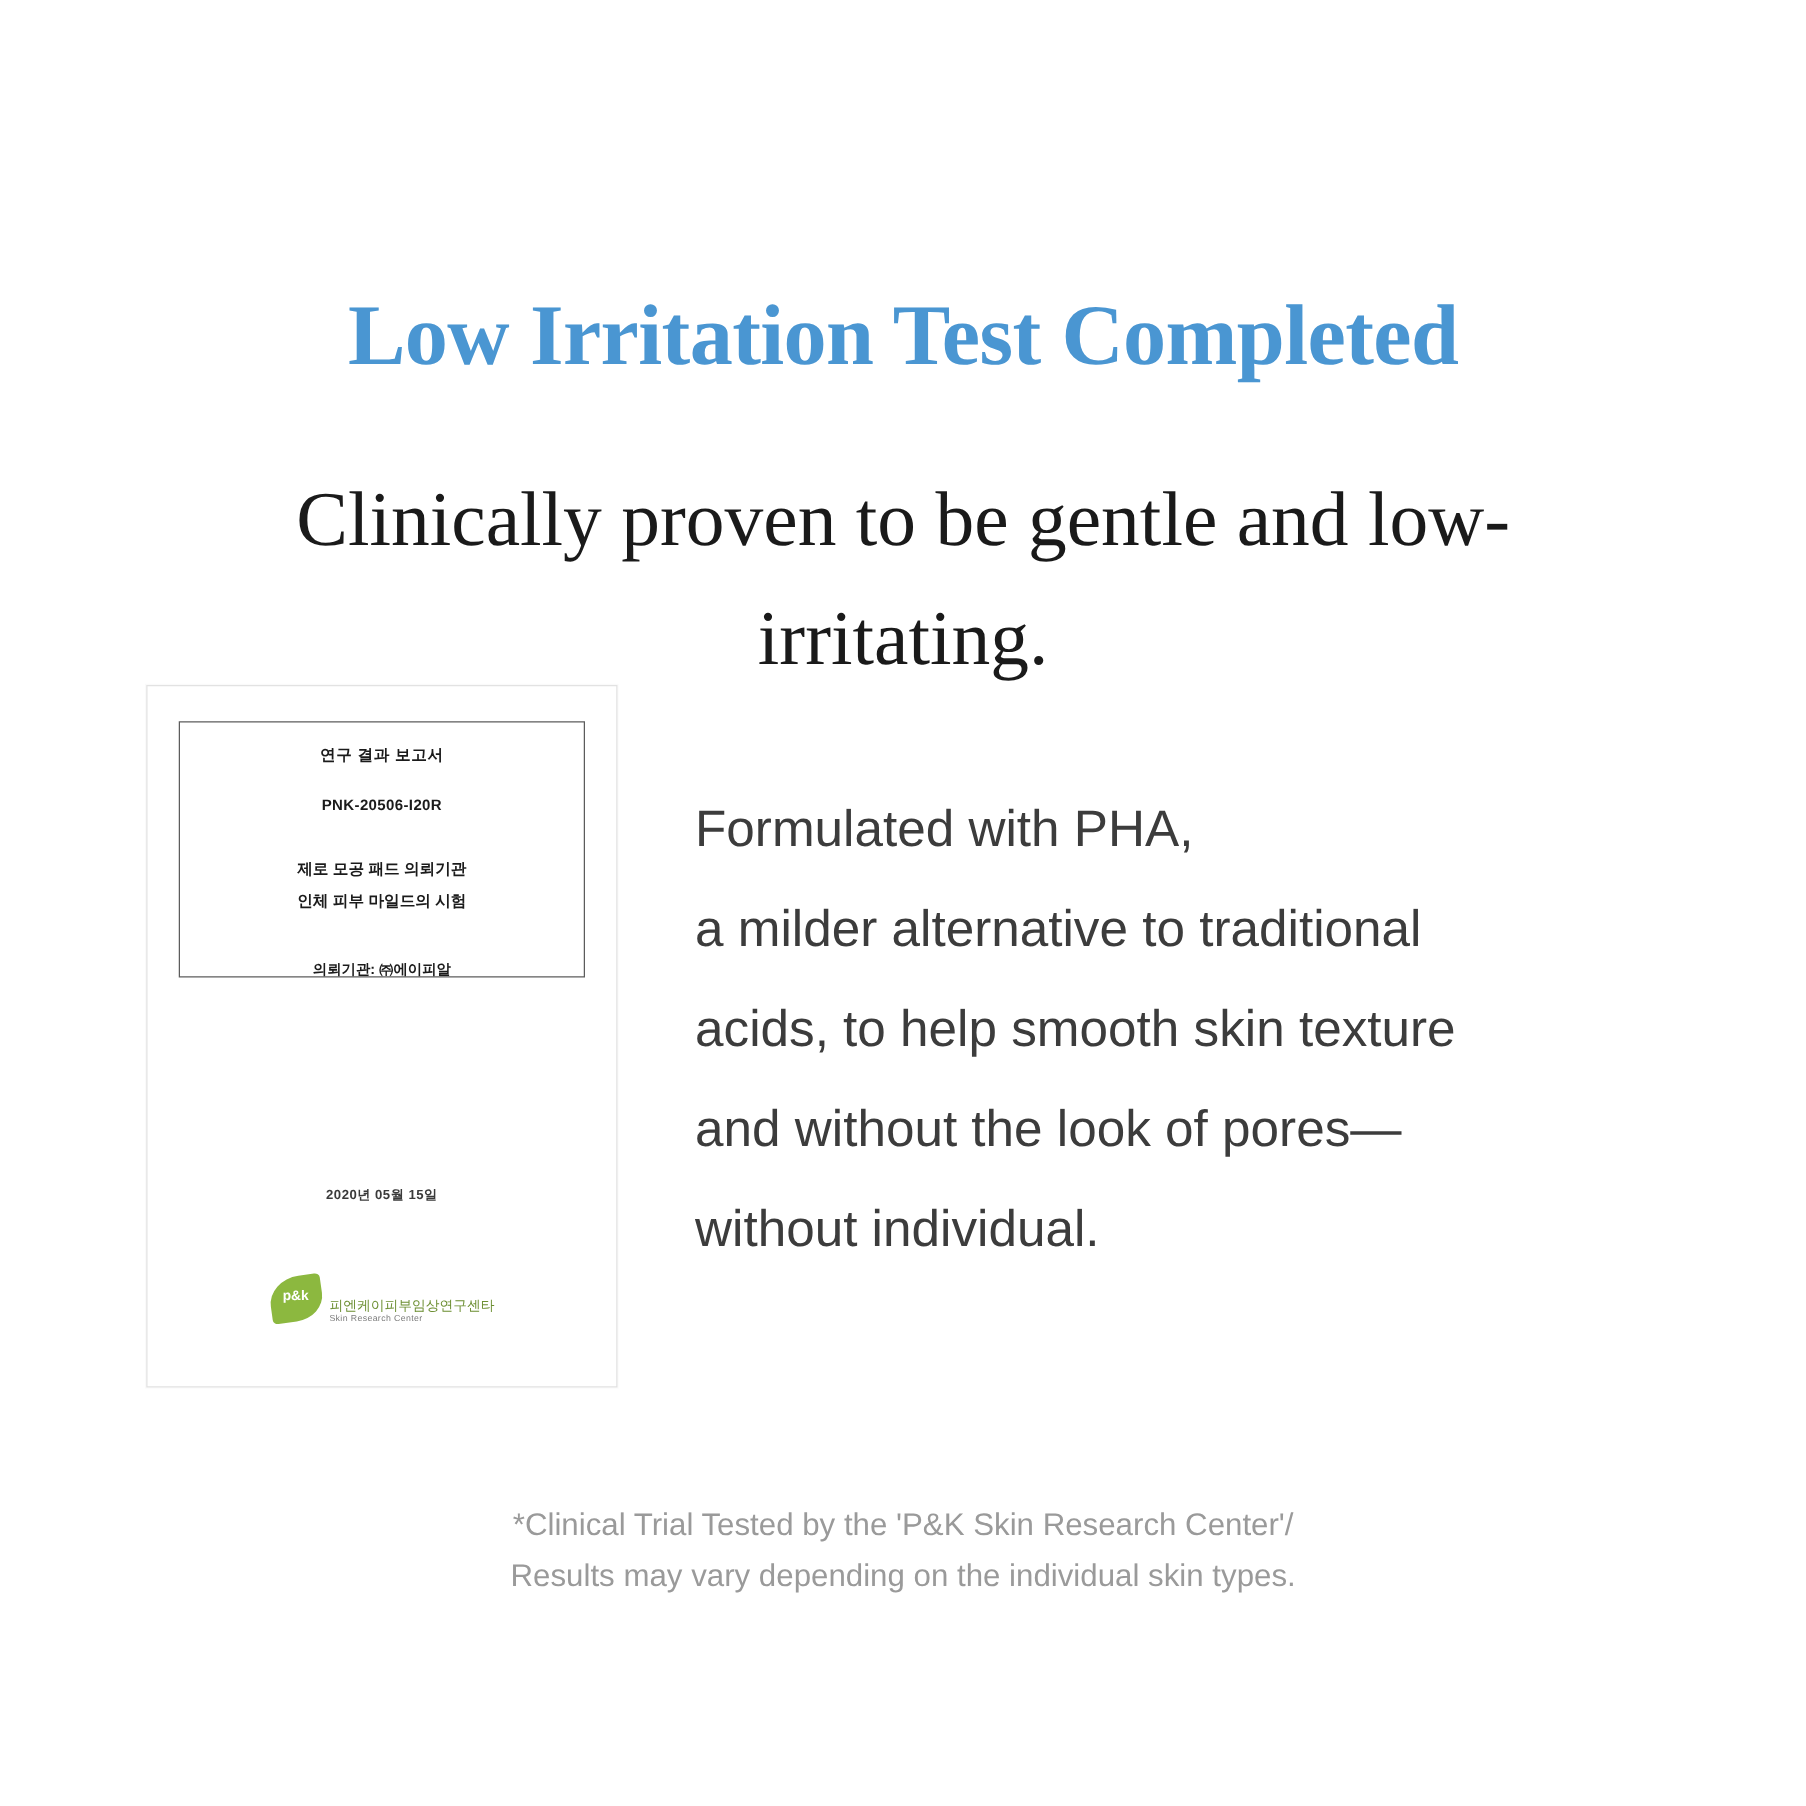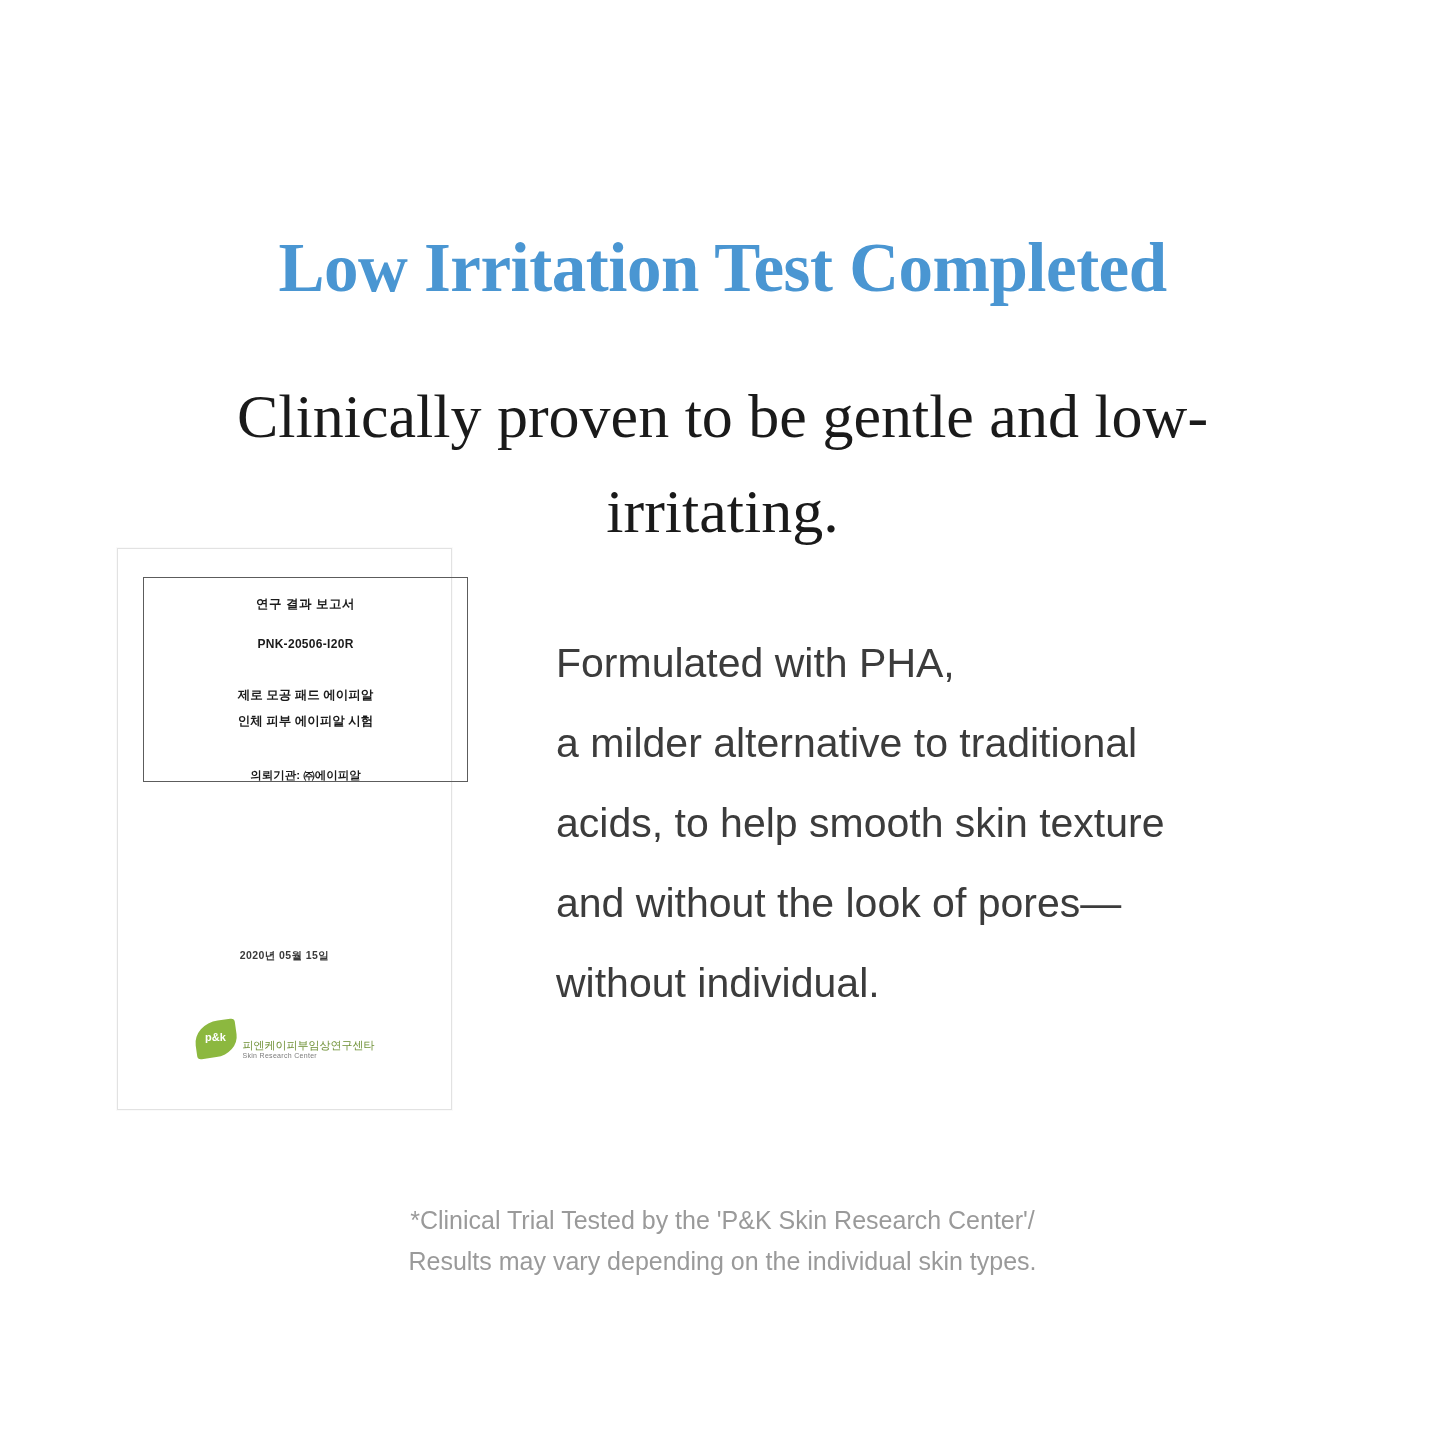--- a/index.html
+++ b/index.html
@@ -45,21 +45,21 @@
     font-size: 62px;
     line-height: 1.52;
     color: #1a1a1a;
   }
 
   
   .doc {
     position: absolute;
     left: 117px;
     top: 548px;
-    width: 335px;
+    width: 377px;
     height: 562px;
     background: #ffffff;
     border: 1px solid #e2e2e2;
     box-shadow: 0 0 0 1px rgba(0,0,0,0.02);
     box-sizing: border-box;
   }
   .doc-inner-box {
     position: absolute;
     left: 25px;
     top: 28px;
@@ -196,22 +196,22 @@
 <div class="page">
 
   <h1 class="headline">Low Irritation Test Completed</h1>
 
   <h2 class="subhead">Clinically proven to be gentle and low-irritating.</h2>
 
   <div class="doc">
     <div class="doc-inner-box">
       <div class="doc-title">연구 결과 보고서</div>
       <div class="doc-code">PNK-20506-I20R</div>
-      <div class="doc-sub1">제로 모공 패드 에이피알</div>
-      <div class="doc-sub2">인체 피부 에이피알 시험</div>
+      <div class="doc-sub1">제로 모공 패드 의뢰기관</div>
+      <div class="doc-sub2">인체 피부 마일드의 시험</div>
       <div class="doc-client">의뢰기관: ㈜에이피알</div>
     </div>
     <div class="doc-date">2020년 05월 15일</div>
     <div class="doc-logo">
       <span class="logo-leaf">
         <span class="leaf-shape"></span>
         <span class="leaf-text">p&amp;k</span>
       </span>
       <span class="logo-words">
         <span class="logo-kr">피엔케이피부임상연구센타</span>

